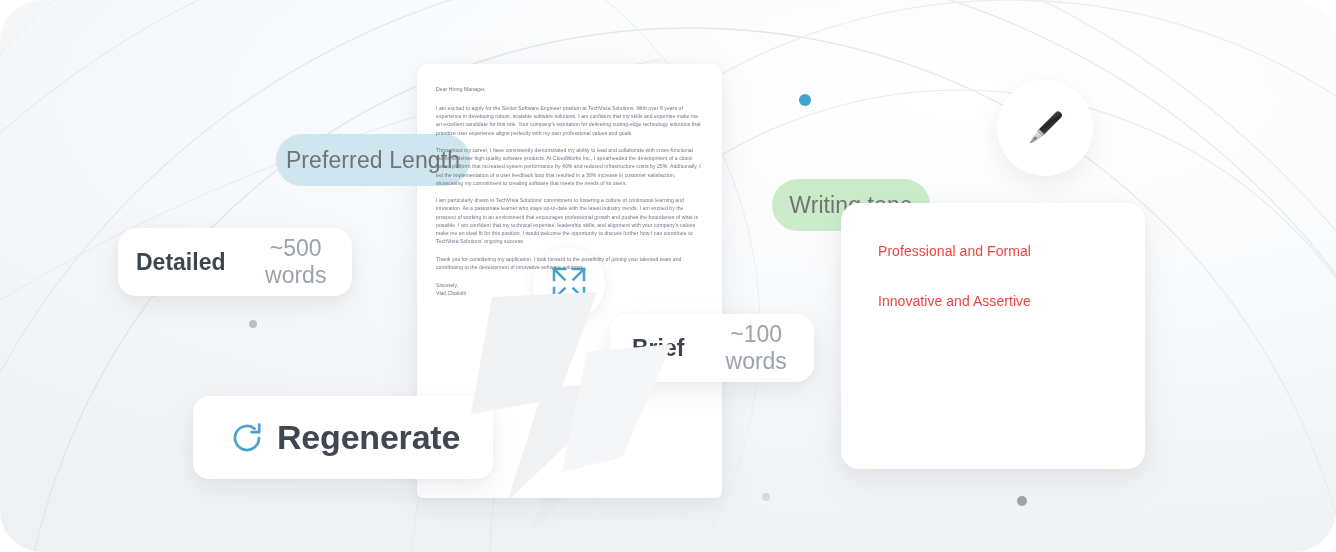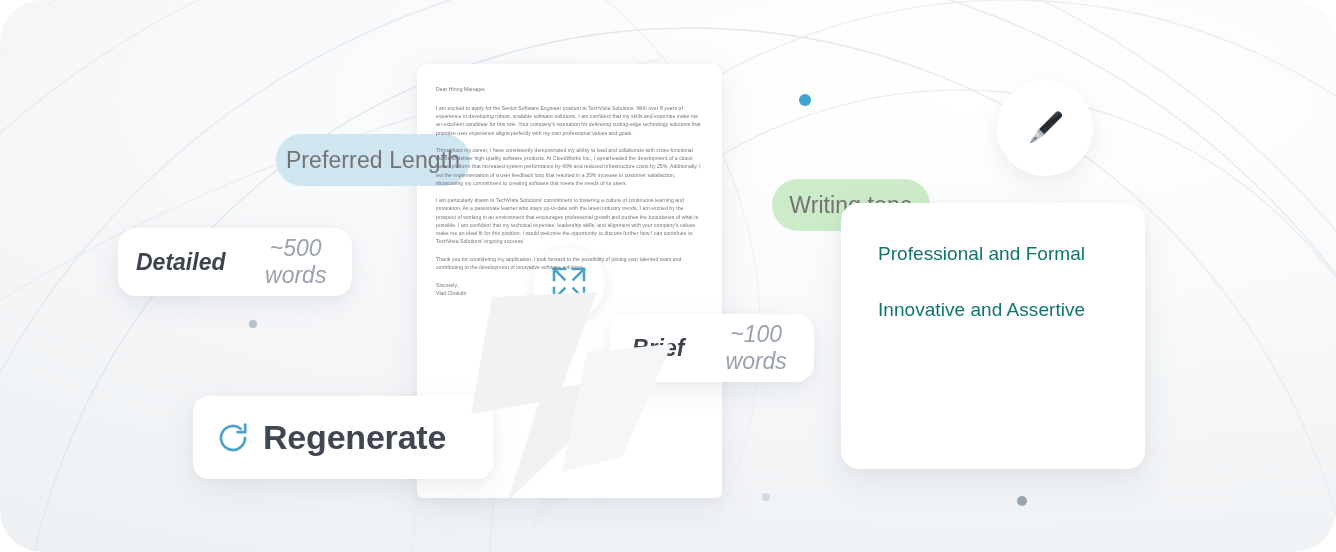--- a/index.html
+++ b/index.html
@@ -137,21 +137,20 @@
 
   
   .opt-card {
     position: absolute;
     background: #ffffff;
     border-radius: 18px;
     display: flex;
     align-items: center;
     box-shadow: 0 9px 26px rgba(120,134,150,.13), 0 2px 6px rgba(120,134,150,.06);
     cursor: pointer;
-    font-style: italic;
   }
   .opt-detailed {
     left: 118px;
     top: 228px;
     width: 234px;
     height: 68px;
     padding-left: 18px;
   }
   .opt-brief {
     left: 610px;
@@ -176,21 +175,21 @@
   .regen-card {
     position: absolute;
     left: 193px;
     top: 396px;
     width: 300px;
     height: 83px;
     background: #ffffff;
     border-radius: 16px;
     display: flex;
     align-items: center;
-    padding-left: 23px;
+    padding-left: 37px;
     box-shadow: 0 10px 28px rgba(120,134,150,.13), 0 2px 6px rgba(120,134,150,.06);
     cursor: pointer;
   }
   .regen-label {
     font-size: 34px;
     font-weight: 700;
     color: #3f4852;
     margin-left: 13px;
     letter-spacing: -.2px;
   }
@@ -201,22 +200,22 @@
     left: 841px;
     top: 203px;
     width: 304px;
     height: 266px;
     background: #ffffff;
     border-radius: 18px;
     box-shadow: 0 12px 32px rgba(120,134,150,.14), 0 2px 8px rgba(120,134,150,.06);
     padding: 40px 0 0 37px;
   }
   .tone-item {
-    font-size: 19px;
-    color: #0f766e;
+    font-size: 14px;
+    color: #ef4444;
     margin-bottom: 34px;
     cursor: pointer;
     letter-spacing: .05px;
   }
   .tone-item:last-child { margin-bottom: 0; }
 
   
   .pen-circle {
     position: absolute;
     left: 997px;

